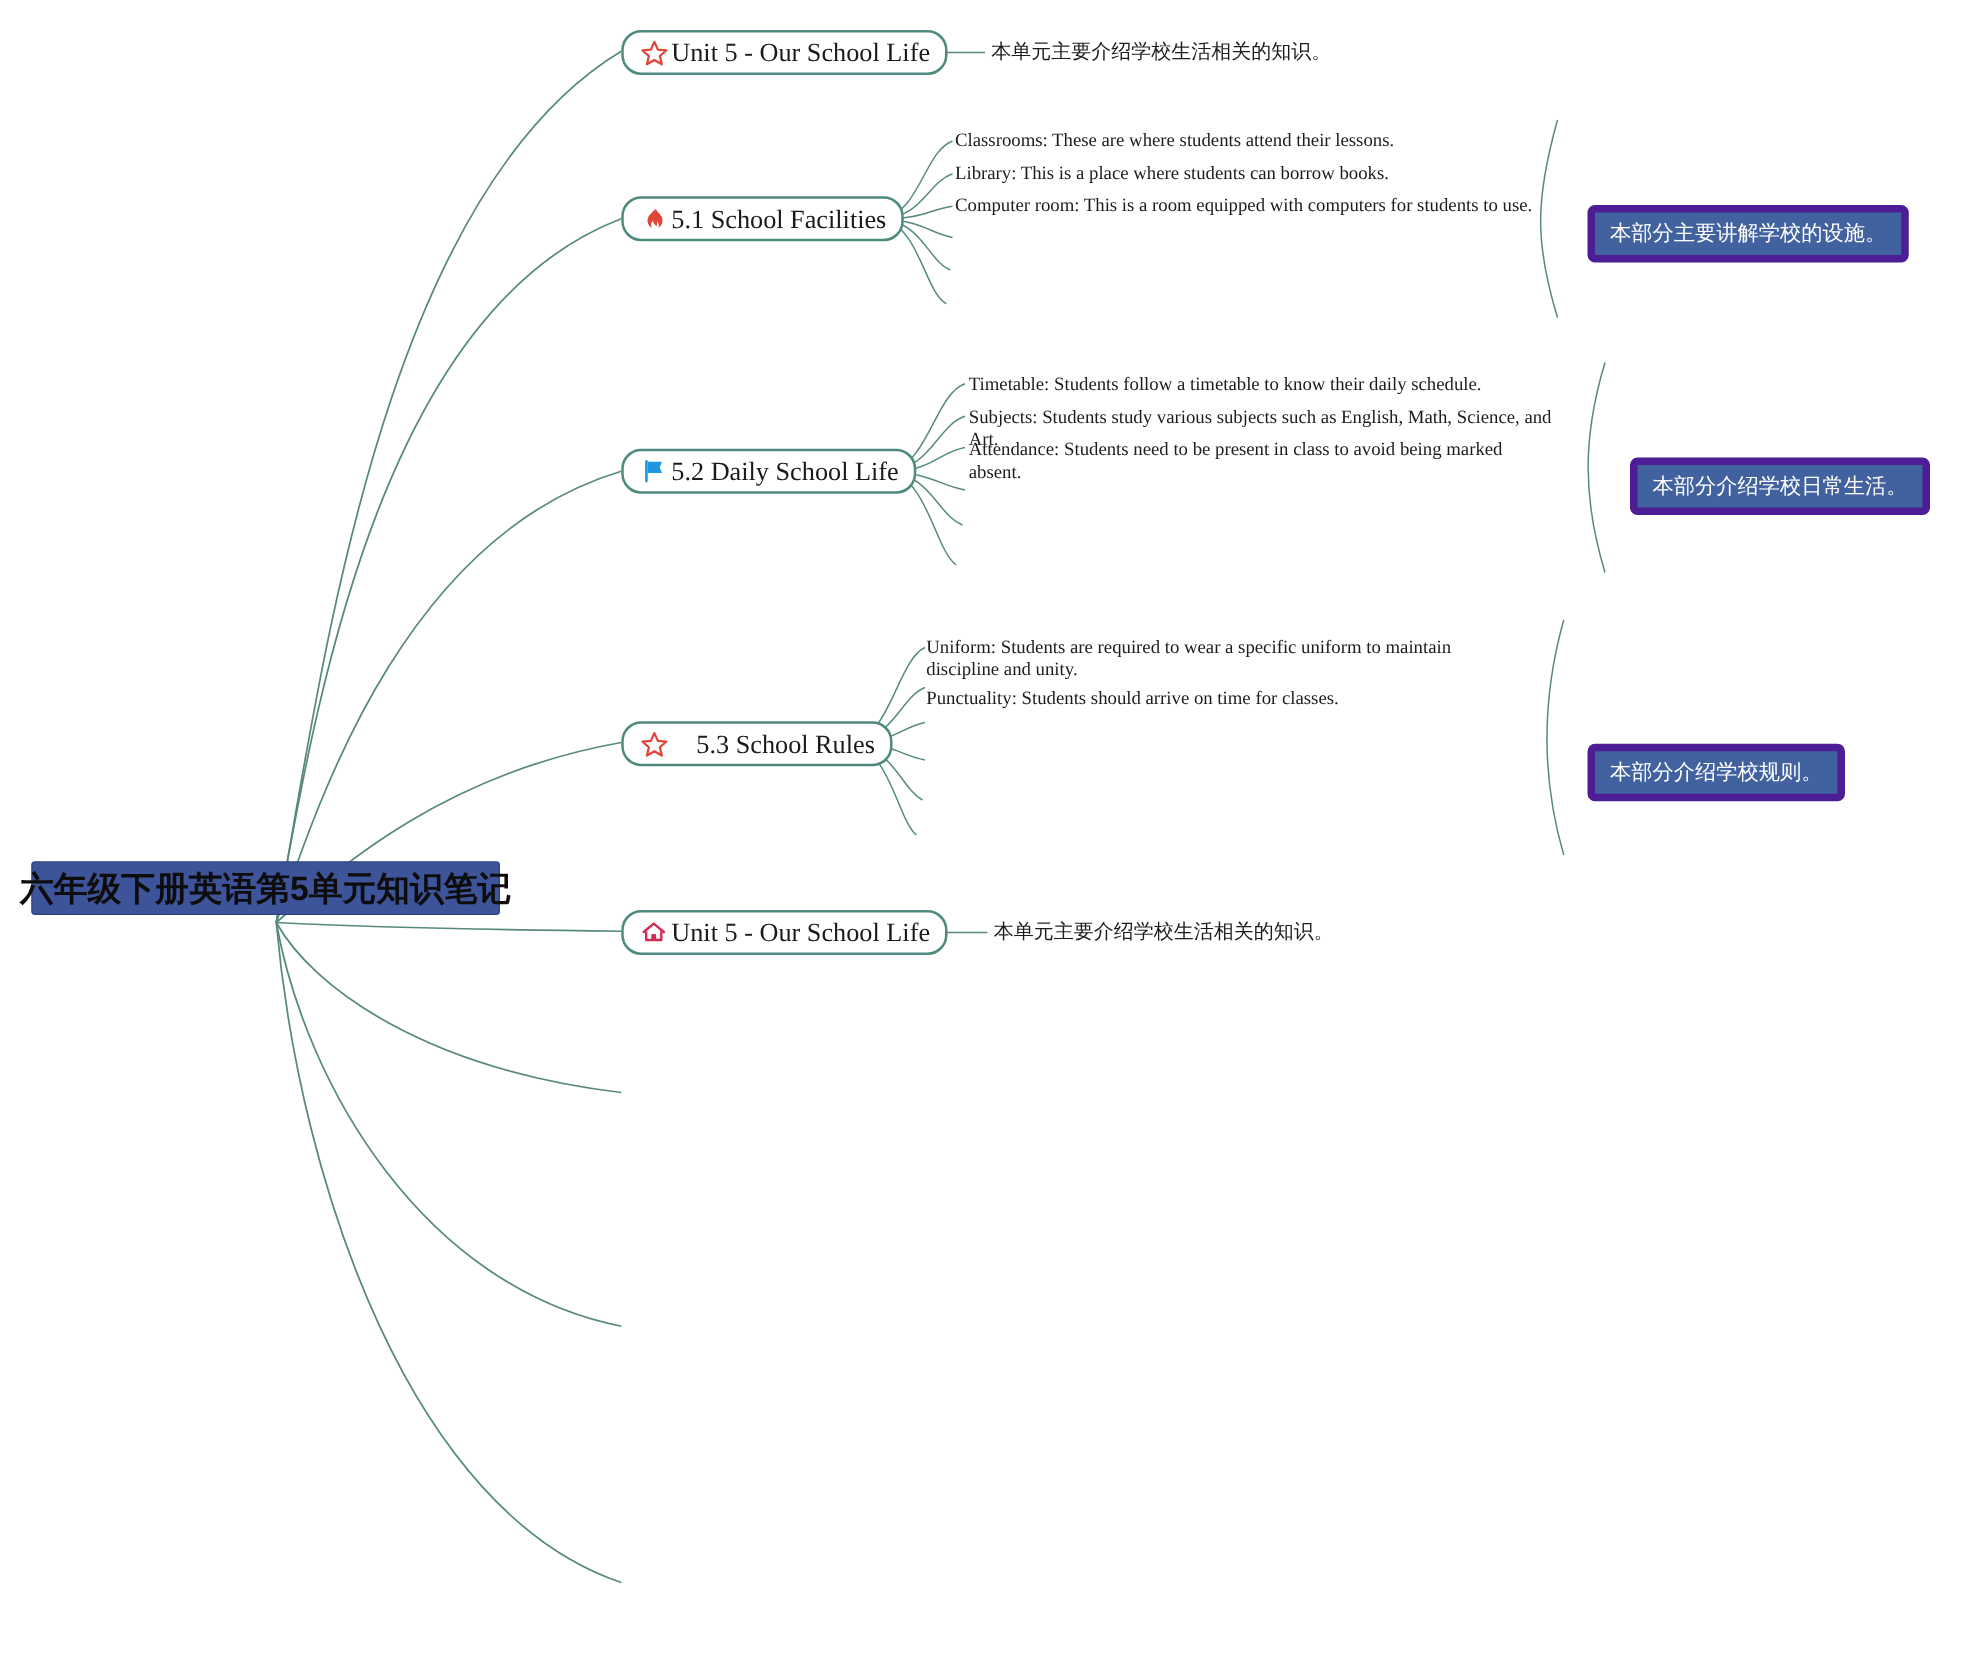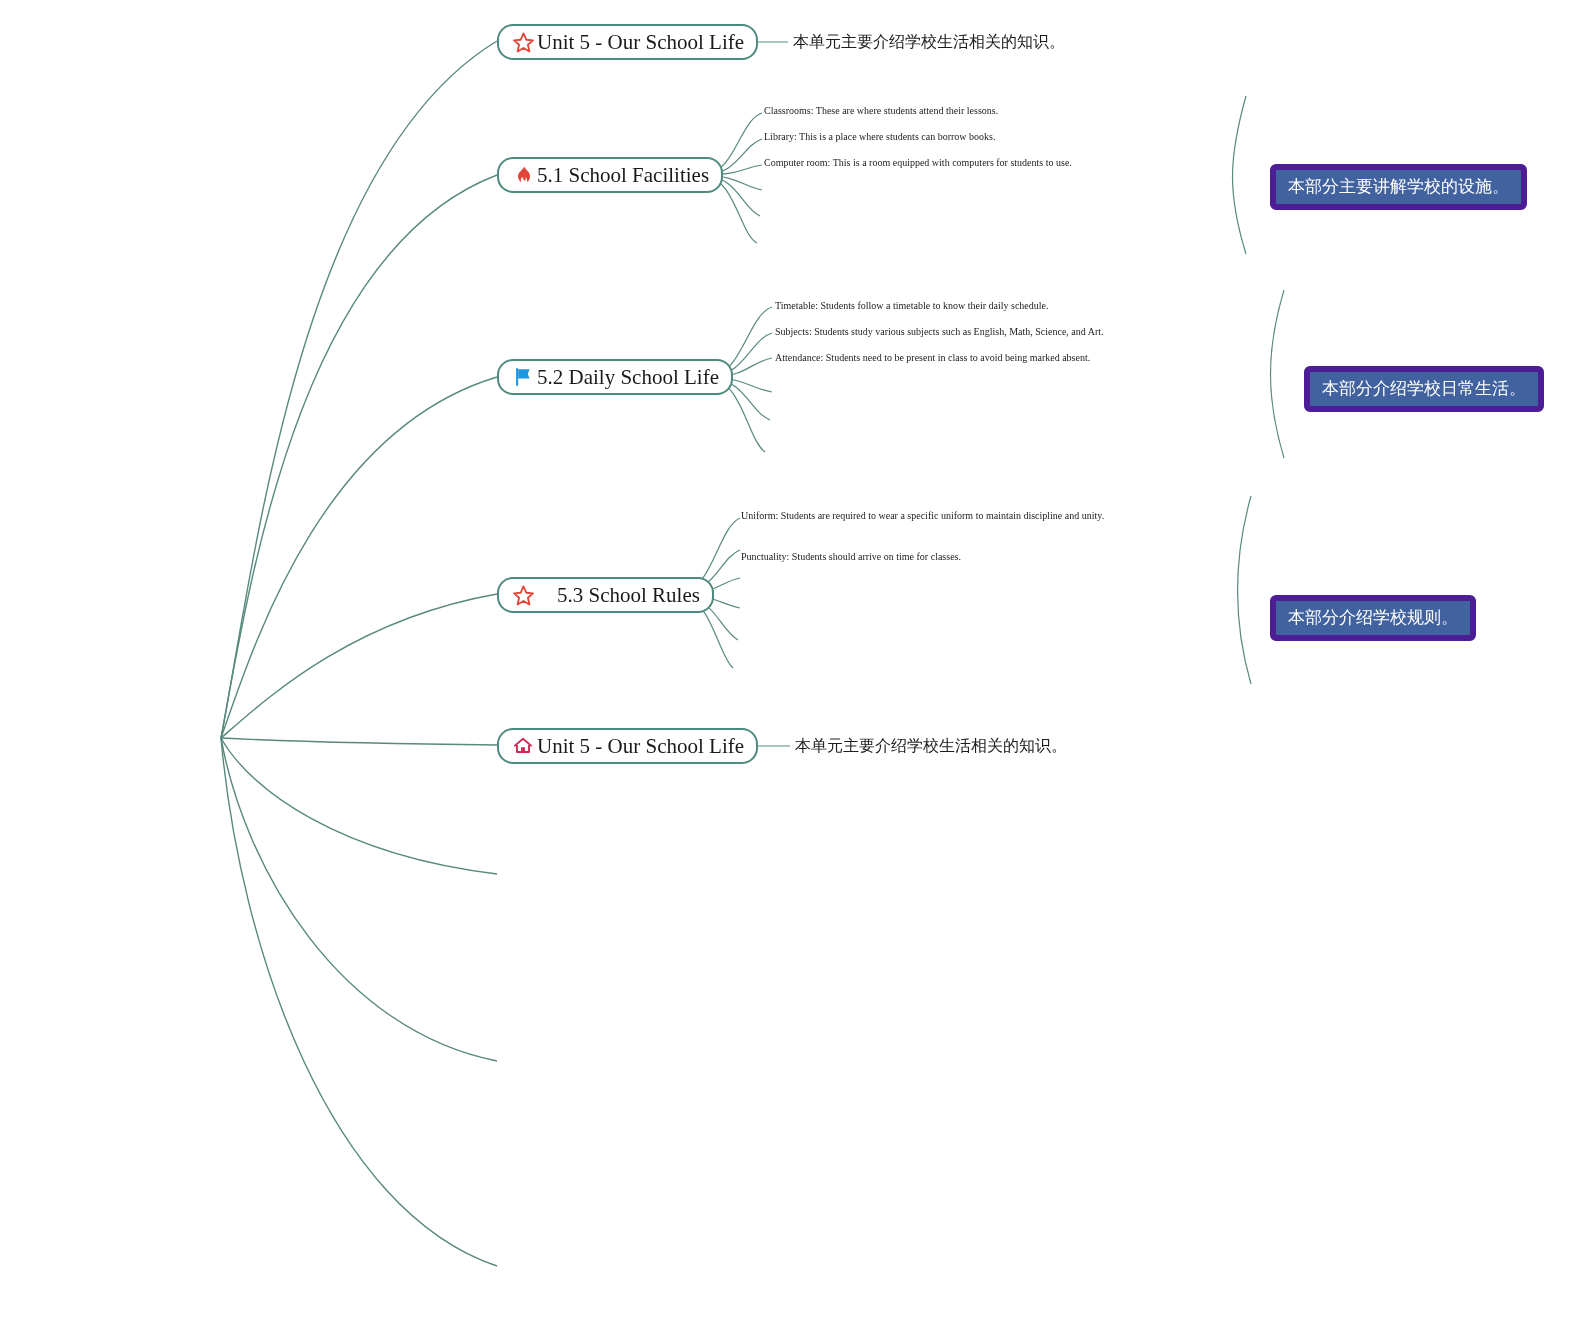--- a/index.html
+++ b/index.html
@@ -88,21 +88,21 @@
     width: 24px;
     height: 24px;
     margin-right: 2px;
     flex: 0 0 auto;
   }
   .topic .ticon svg { display: block; }
 
   
   .leaf {
     position: absolute;
-    font-size: 10px;
+    font-size: 15px;
     color: #1c1c1c;
     line-height: 1.18;
   }
 
   
   .badge {
     position: absolute;
     background: #41629e;
     border: 6px solid #4c1d95;
     border-radius: 6px;
@@ -160,20 +160,23 @@
     <path class="thin" d="M680,594 C717,594 720,582 740,578"></path>
     <path class="thin" d="M680,594 C717,596 720,604 740,608"></path>
     <path class="thin" d="M680,594 C715,598 720,630 738,640"></path>
     <path class="thin" d="M680,594 C712,600 718,655 733,668"></path>
 
     <path class="thin" d="M1246,96 C1228,160 1228,195 1246,254"></path>
     <path class="thin" d="M1284,290 C1266,350 1266,398 1284,458"></path>
     <path class="thin" d="M1251,496 C1233,560 1233,622 1251,684"></path>
   </svg>
 
+  <div class="root-node">
+    <span class="root-label">六年级下册英语第5单元知识笔记</span>
+  </div>
 
   <div class="topic" style="left:497px; top:24px;">
     <span class="ticon">
       <svg width="23" height="23" viewBox="0 0 24 24">
         <path d="M12 2.6 L14.9 9.1 L21.9 9.8 L16.6 14.4 L18.2 21.3 L12 17.7 L5.8 21.3 L7.4 14.4 L2.1 9.8 L9.1 9.1 Z" fill="none" stroke="#e0453a" stroke-width="1.9" stroke-linejoin="round"></path>
       </svg>
     </span>
     <span class="tlabel">Unit 5 - Our School Life</span>
   </div>
   <div class="leaf" style="left:793px; top:33px; font-family:'Liberation Sans','DejaVu Sans',sans-serif; font-size:16px;">本单元主要介绍学校生活相关的知识。</div>

